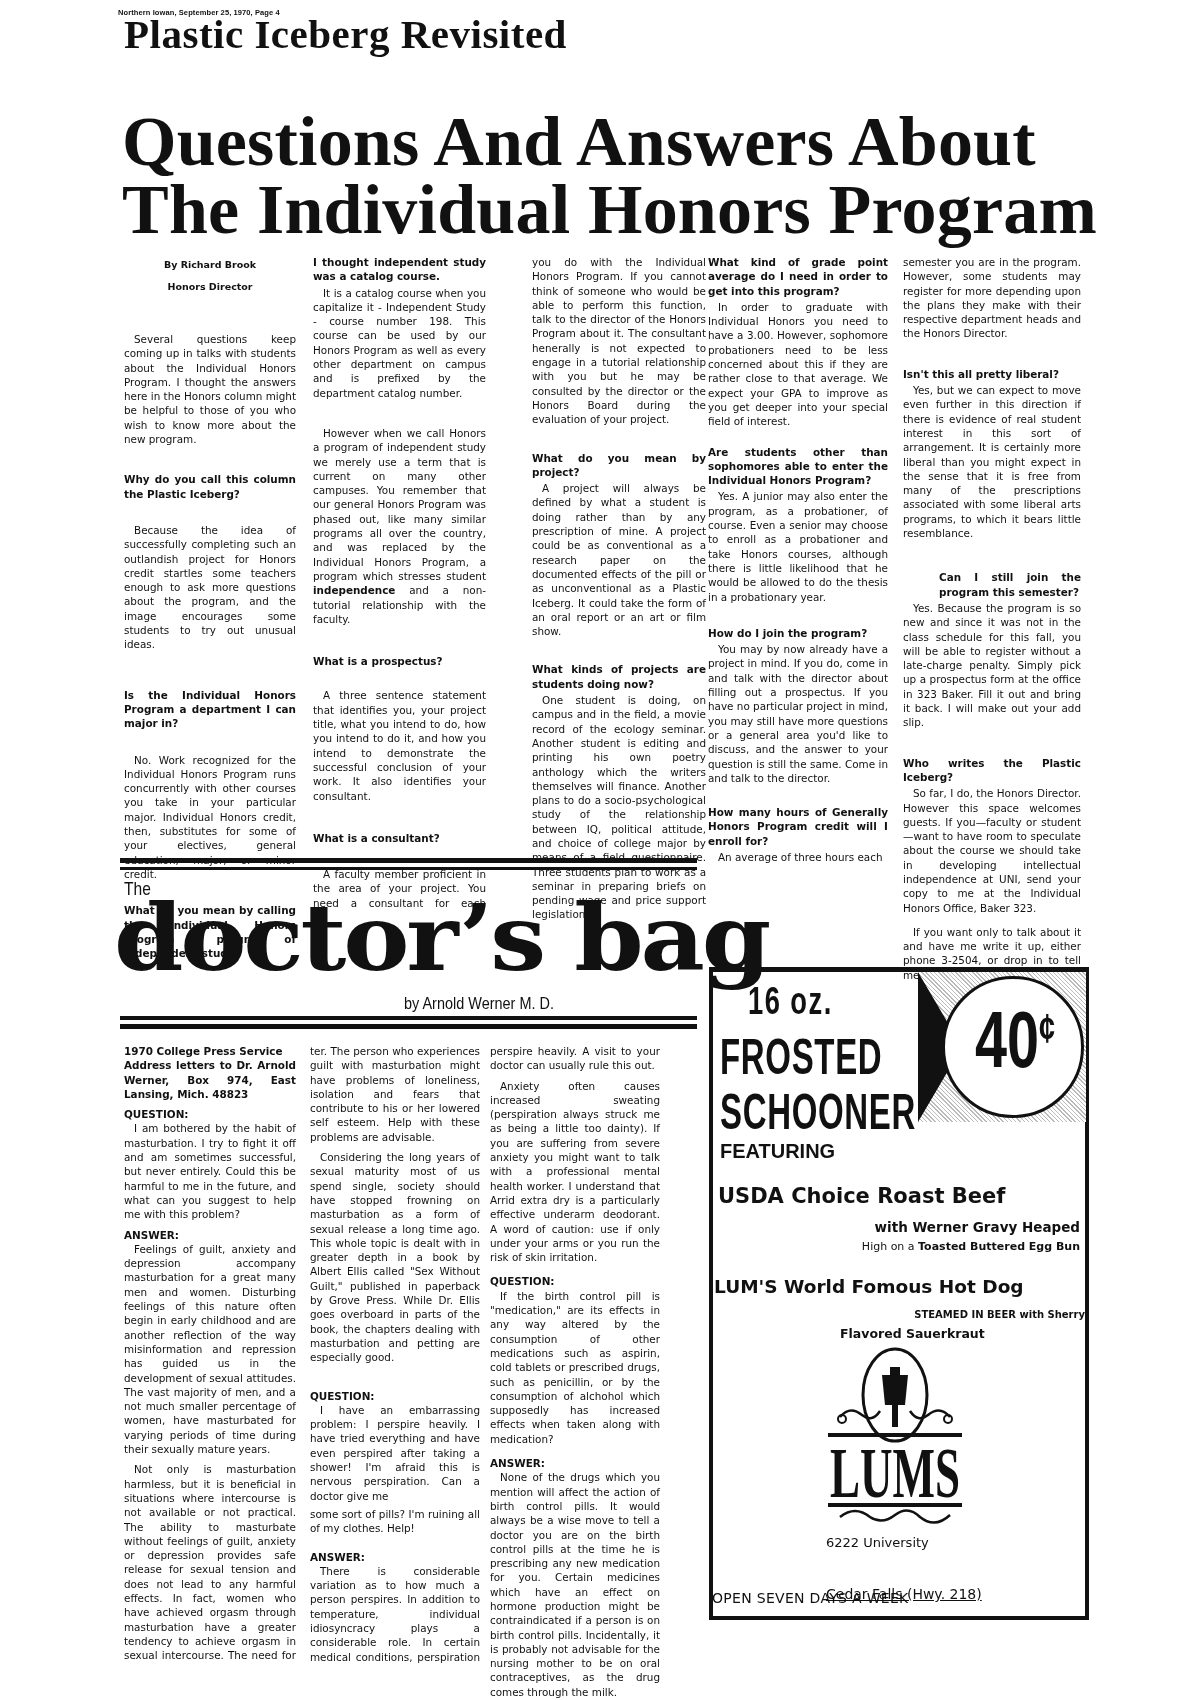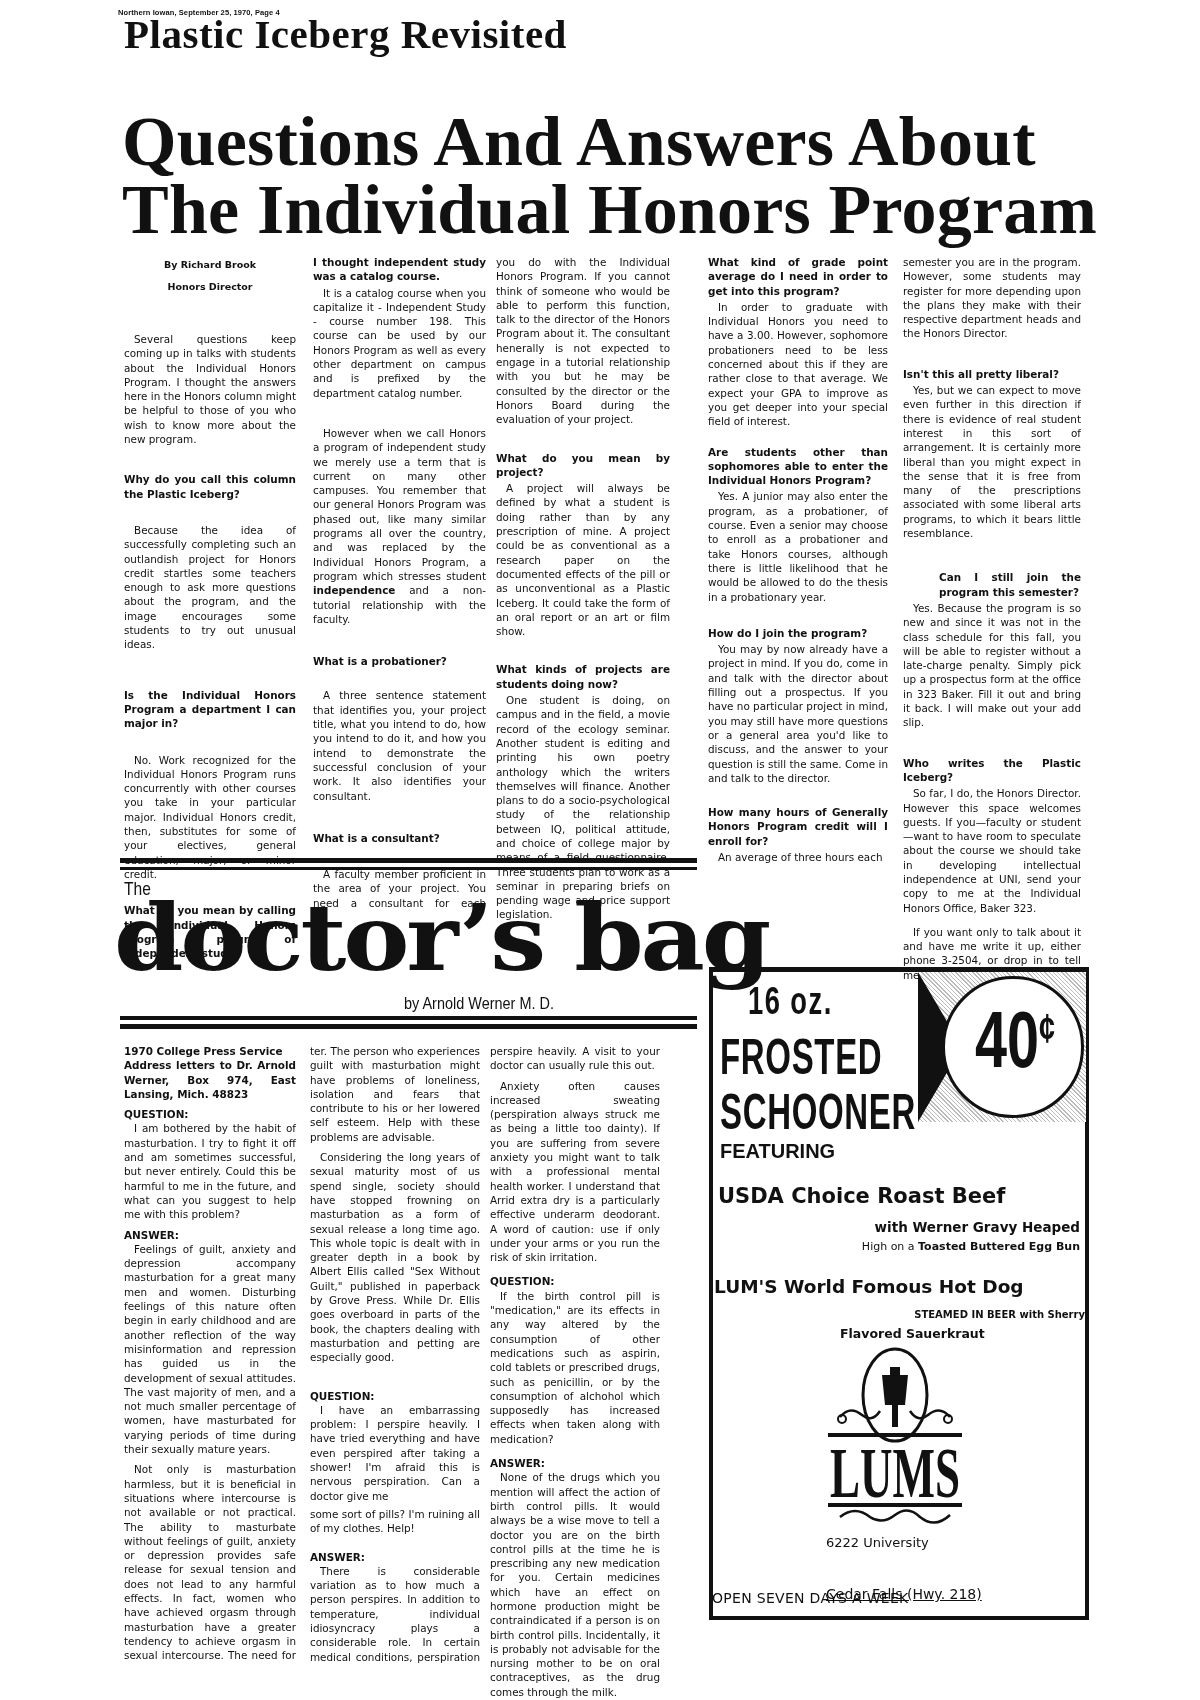--- a/index.html
+++ b/index.html
@@ -58,27 +58,27 @@
   <p style="margin-top:22px;">Because the idea of successfully completing such an outlandish project for Honors credit startles some teachers enough to ask more questions about the program, and the image encourages some students to try out unusual ideas.</p>
   <p class="q" style="margin-top:36px;">Is the Individual Honors Program a department I can major in?</p>
   <p style="margin-top:22px;">No. Work recognized for the Individual Honors Program runs concurrently with other courses you take in your particular major. Individual Honors credit, then, substitutes for some of your electives, general education, major, or minor credit.</p>
   <p class="q" style="margin-top:22px;">What do you mean by calling the Individual Honors Program a program of independent study?</p>
 </div>
 
 <div class="col" style="left:313px; top:255px; width:173px;">
   <p class="q" style="margin-top:0;">I thought independent study was a catalog course.</p>
   <p>It is a catalog course when you capitalize it - Independent Study - course number 198. This course can be used by our Honors Program as well as every other department on campus and is prefixed by the department catalog number.</p>
   <p style="margin-top:26px;"><span>However when we call Honors a program of independent study we merely use a term that is current on many other campuses. You remember that our general Honors Program was phased out, like many similar programs all over the country, and was replaced by the Individual Honors Program, a program which stresses student </span><span class="bold">independence</span><span> and a non-tutorial relationship with the faculty.</span></p>
-  <p class="q" style="margin-top:28px;">What is a probationer?</p>
+  <p class="q" style="margin-top:28px;">What is a prospectus?</p>
   <p style="margin-top:20px;">A three sentence statement that identifies you, your project title, what you intend to do, how you intend to do it, and how you intend to demonstrate the successful conclusion of your work. It also identifies your consultant.</p>
   <p class="q" style="margin-top:28px;">What is a consultant?</p>
   <p style="margin-top:22px; height:44px; overflow:hidden;">A faculty member proficient in the area of your project. You need a consultant for each project you do with the Individual Honors Program. If you cannot think of someone who would be able to perform this function, talk to the director of the Honors Program about it. The consultant henerally is not expected to engage in a tutorial relationship with you but he may be consulted by the director or the Honors Board during the evaluation of your project.</p>
 </div>
 
-<div class="col" style="left:496px; top:255px; width:174px;">
+<div class="col" style="left:532px; top:255px; width:174px;">
   <p style="text-indent:0;">you do with the Individual Honors Program. If you cannot think of someone who would be able to perform this function, talk to the director of the Honors Program about it. The consultant henerally is not expected to engage in a tutorial relationship with you but he may be consulted by the director or the Honors Board during the evaluation of your project.</p>
   <p class="q" style="margin-top:24px;">What do you mean by project?</p>
   <p>A project will always be defined by what a student is doing rather than by any prescription of mine. A project could be as conventional as a research paper on the documented effects of the pill or as unconventional as a Plastic Iceberg. It could take the form of an oral report or an art or film show.</p>
   <p class="q" style="margin-top:24px;">What kinds of projects are students doing now?</p>
   <p>One student is doing, on campus and in the field, a movie record of the ecology seminar. Another student is editing and printing his own poetry anthology which the writers themselves will finance. Another plans to do a socio-psychological study of the relationship between IQ, political attitude, and choice of college major by means of a field questionnaire. Three students plan to work as a seminar in preparing briefs on pending wage and price support legislation.</p>
 </div>
 
 <div class="col" style="left:708px; top:255px; width:180px;">
   <p class="q" style="margin-top:0;">What kind of grade point average do I need in order to get into this program?</p>
   <p>In order to graduate with Individual Honors you need to have a 3.00. However, sophomore probationers need to be less concerned about this if they are rather close to that average. We expect your GPA to improve as you get deeper into your special field of interest.</p>

